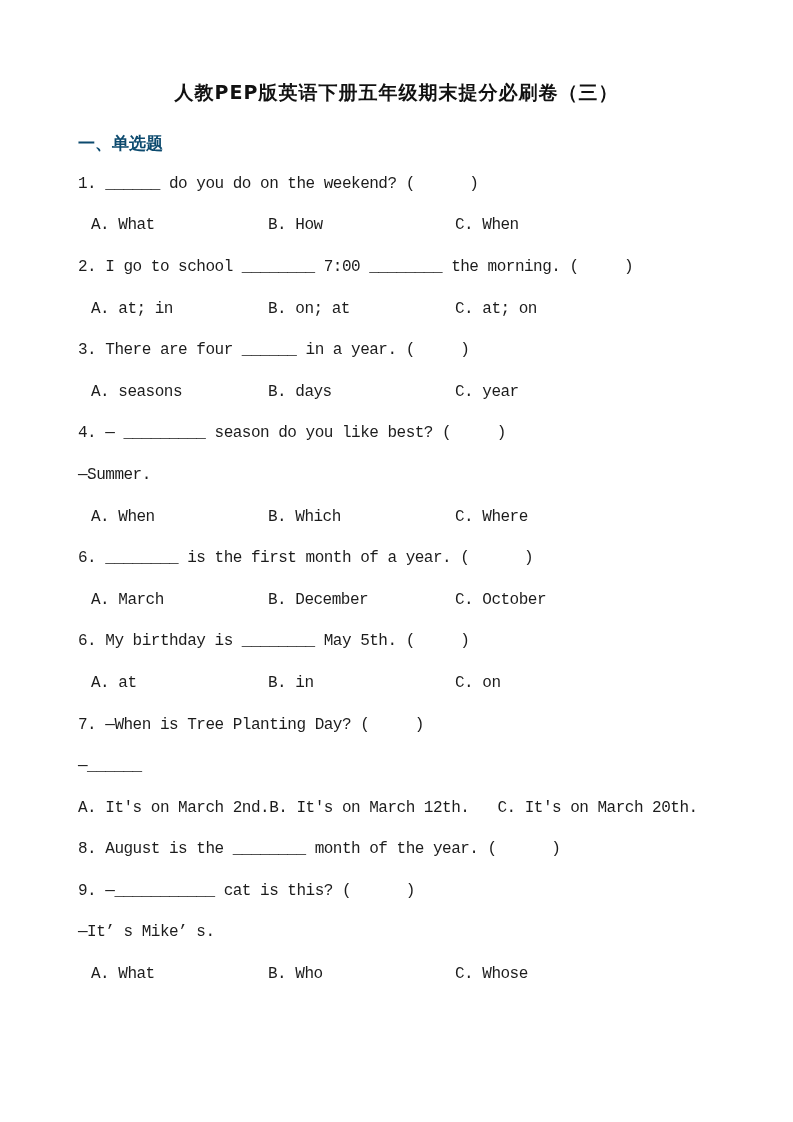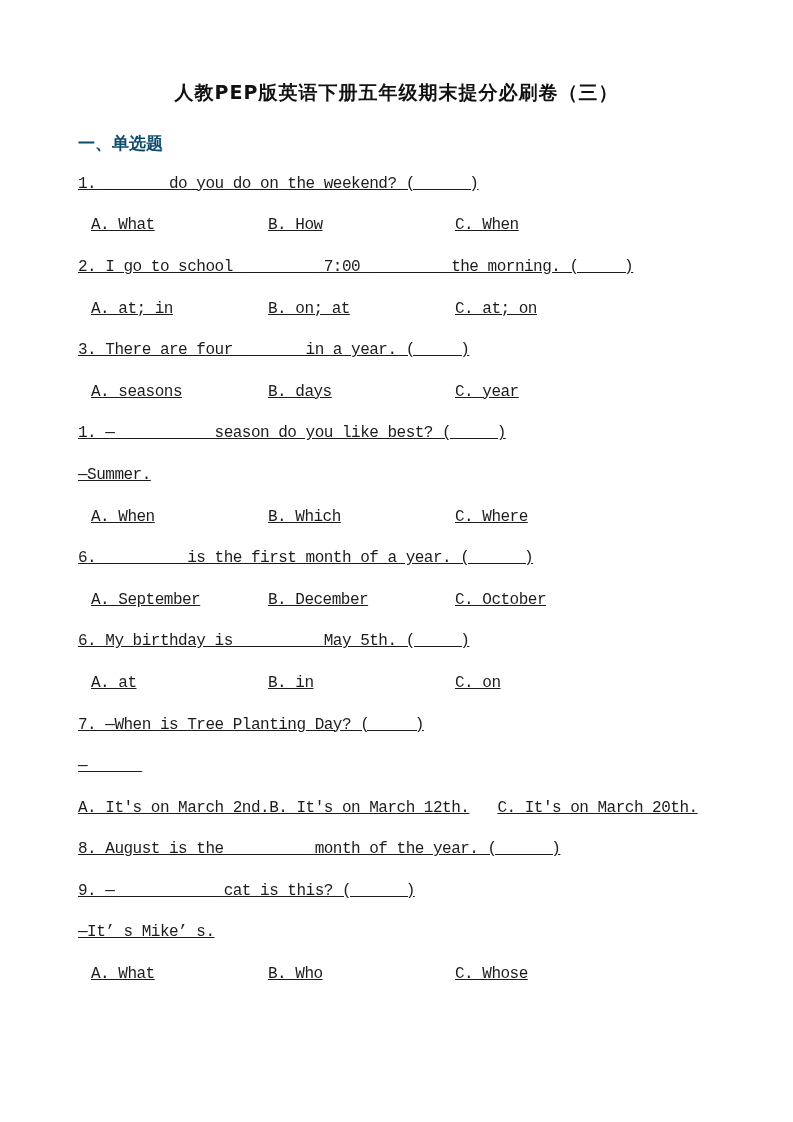--- a/index.html
+++ b/index.html
@@ -30,21 +30,20 @@
     font-size: 17px;
     font-weight: bold;
     color: #0c4a6e;
   }
   .content {
     margin: 8px 40px 0 78px;
     font-family: "Liberation Mono", "DejaVu Sans Mono", monospace;
     font-size: 16px;
     letter-spacing: -0.5px;
     color: #1c1c1c;
-    text-decoration: underline;
   }
   .line {
     height: 41.6px;
     display: flex;
     align-items: center;
     white-space: pre;
   }
   .opts {
     display: grid;
     grid-template-columns: 177px 187px 1fr;
@@ -83,31 +82,31 @@
       <span class="opt">C. at; on</span>
     </div>
 
     <div class="line stem">3. There are four ______ in a year. (     )</div>
     <div class="line opts">
       <span class="opt">A. seasons</span>
       <span class="opt">B. days</span>
       <span class="opt">C. year</span>
     </div>
 
-    <div class="line stem">1. — _________ season do you like best? (     )</div>
+    <div class="line stem">4. — _________ season do you like best? (     )</div>
     <div class="line reply">—Summer.</div>
     <div class="line opts">
       <span class="opt">A. When</span>
       <span class="opt">B. Which</span>
       <span class="opt">C. Where</span>
     </div>
 
     <div class="line stem">6. ________ is the first month of a year. (      )</div>
     <div class="line opts">
-      <span class="opt">A. September</span>
+      <span class="opt">A. March</span>
       <span class="opt">B. December</span>
       <span class="opt">C. October</span>
     </div>
 
     <div class="line stem">6. My birthday is ________ May 5th. (     )</div>
     <div class="line opts">
       <span class="opt">A. at</span>
       <span class="opt">B. in</span>
       <span class="opt">C. on</span>
     </div>

